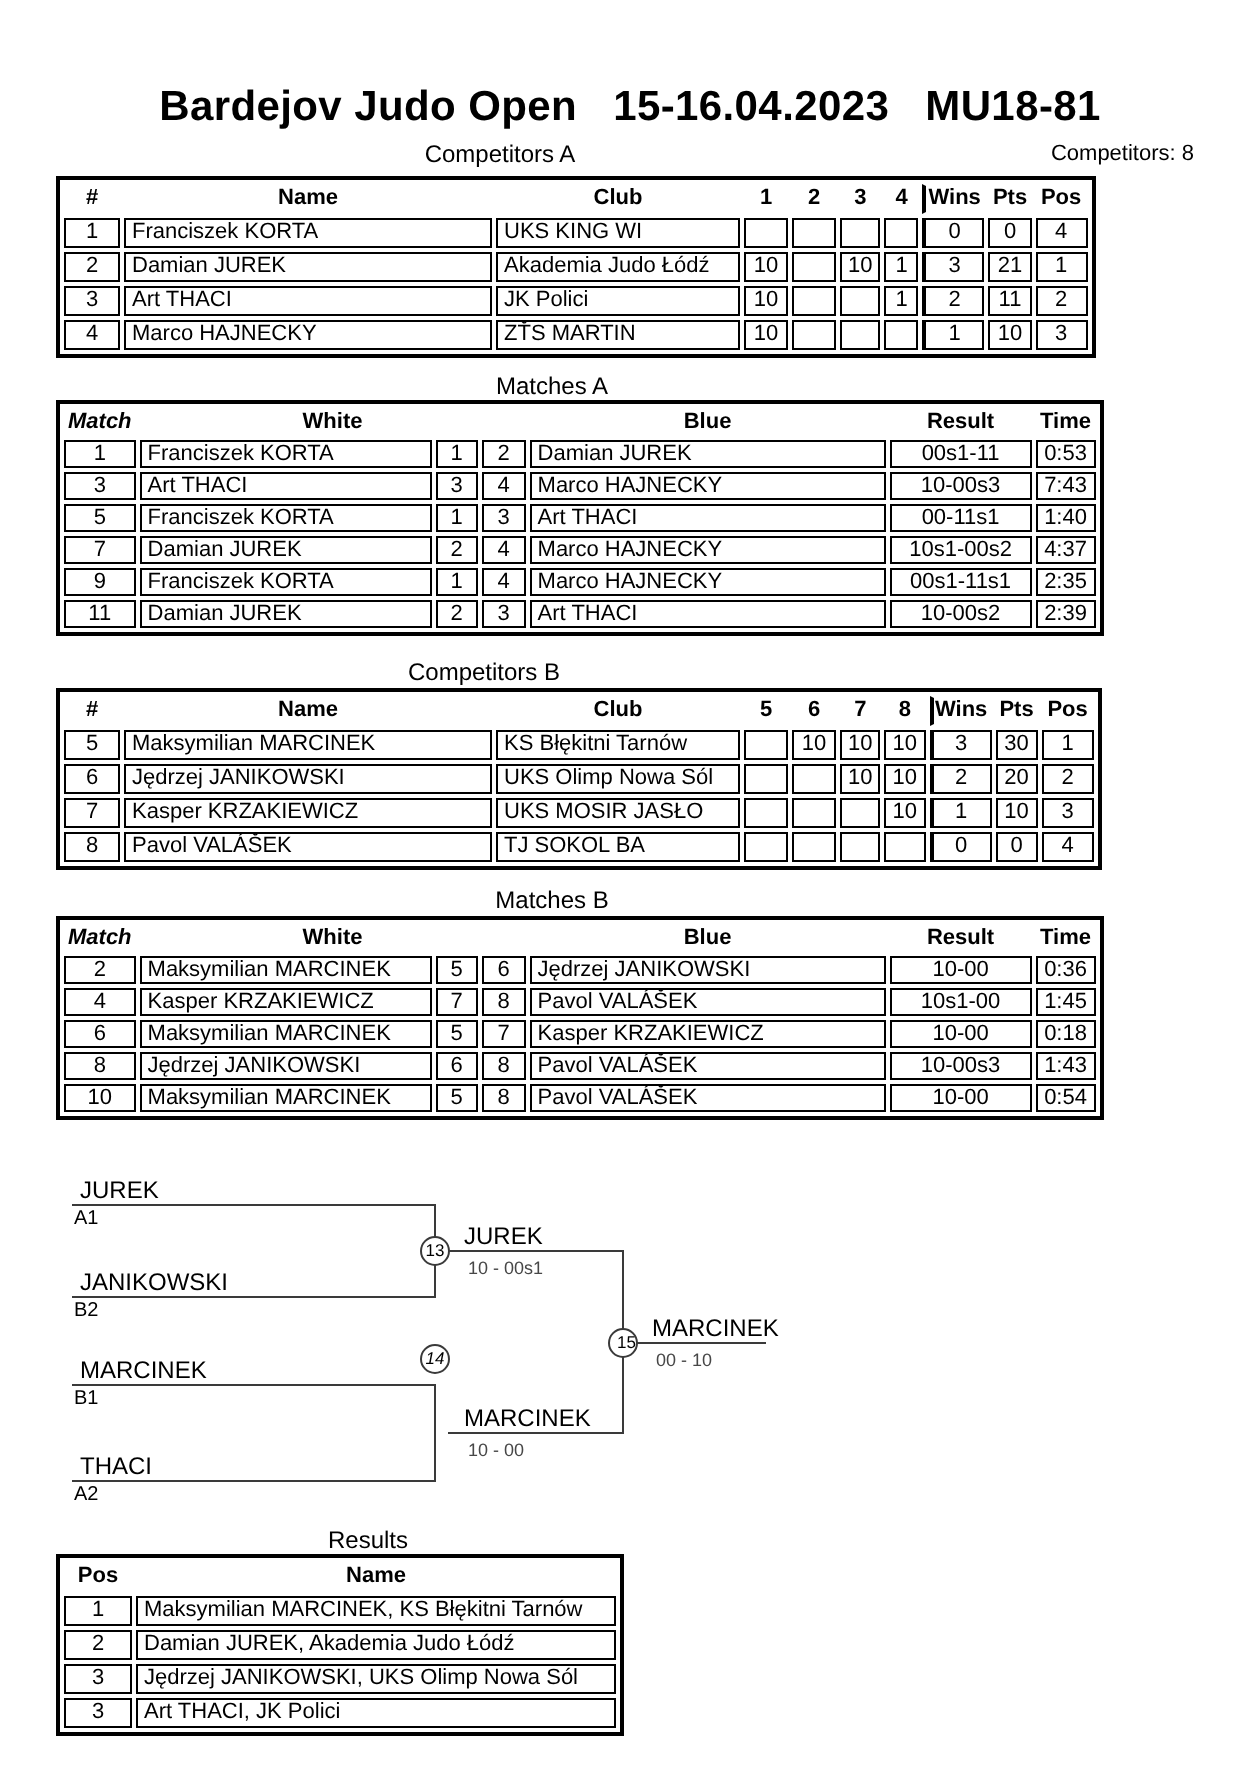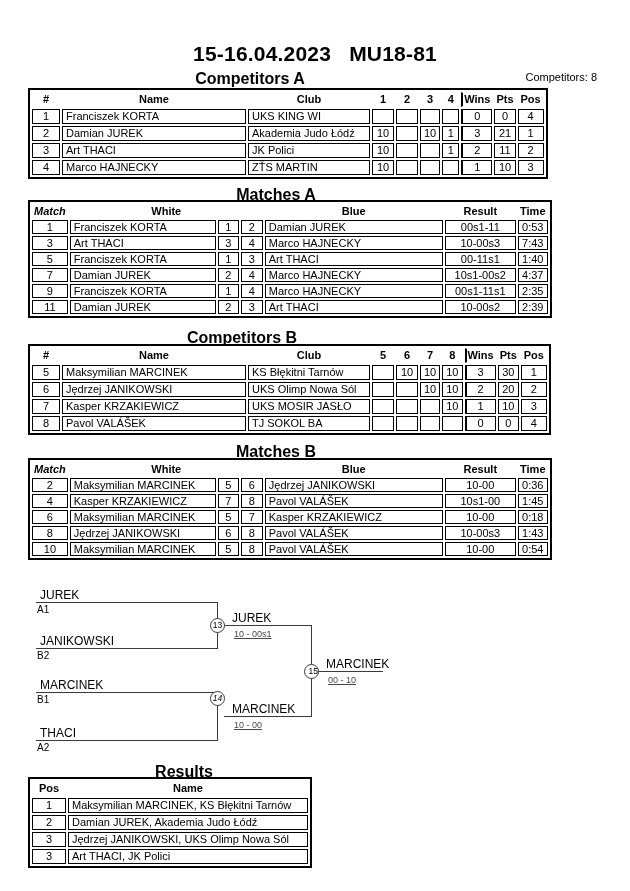--- a/index.html
+++ b/index.html
@@ -6,21 +6,21 @@
   .page{
     position:relative;width:630px;height:891px;background:#ffffff;
     font-family:"Liberation Sans","DejaVu Sans",sans-serif;color:#000;overflow:hidden;
   }
   
   .title{
     position:absolute;top:42px;left:0;width:100%;
     display:flex;justify-content:center;gap:18px;
     font-size:21px;font-weight:bold;letter-spacing:.2px;white-space:nowrap;
   }
-  .sec-title{position:absolute;transform:translateX(-50%);font-size:16px;font-weight:bold;white-space:nowrap;}
+  .sec-title{position:absolute;transform:translateX(-50%);font-size:12px;font-weight:normal;white-space:nowrap;}
   .comp-count{position:absolute;top:71px;right:33px;font-size:11px;}
   
   table.tbl{
     position:absolute;border-collapse:separate;border-spacing:2px;
     border:2px solid #000;table-layout:fixed;background:#fff;
   }
   table.tbl td, table.tbl th{
     box-sizing:border-box;border:1px solid #000;
     font-size:11px;height:15px;line-height:13px;padding:0 3px;
     overflow:hidden;white-space:nowrap;font-weight:normal;
@@ -31,32 +31,33 @@
   table.matches td, table.matches th{height:14px;line-height:12px;}
   .c{text-align:center;} .l{text-align:left;}
   th.h-match{text-align:left;font-style:italic;}
   .wdiv{border-left:2px solid #000 !important;}
   thead th.wdiv{border-left:2px solid #000 !important;border-top-color:transparent;border-right-color:transparent;border-bottom-color:transparent;}
   
   .br-line{position:absolute;background:#3a3a3a;}
   .hline{height:1px;} .vline{width:1px;}
   .br-name{position:absolute;font-size:12px;line-height:12px;white-space:nowrap;}
   .br-seed{position:absolute;font-size:10px;line-height:11px;white-space:nowrap;}
-  .br-score{position:absolute;font-size:9px;line-height:10px;color:#474747;white-space:nowrap;text-decoration:underline;}
+  .br-score{position:absolute;font-size:9px;line-height:10px;color:#474747;white-space:nowrap;}
   .br-circle{
     position:absolute;width:13px;height:13px;border:1px solid #3a3a3a;border-radius:50%;
     background:#fff;font-size:8.5px;line-height:13px;text-align:center;
   }
 </style>
 </head>
 <body>
 
 <div class="page">
 
   <div class="title">
+    <span>Bardejov Judo Open</span>
     <span>15-16.04.2023</span>
     <span>MU18-81</span>
   </div>
 
   <div class="sec-title" style="left:250px;top:70px;">Competitors A</div>
   <div class="comp-count">Competitors: 8</div>
 
   <table class="tbl comp" style="left:28px;top:88px;">
     <colgroup>
         <col style="width:28px">
@@ -398,21 +399,21 @@
     <div class="br-name" style="left:40px;top:589px;">JUREK</div>
     <div class="br-seed" style="left:37px;top:604px;">A1</div>
     <div class="br-name" style="left:40px;top:635px;">JANIKOWSKI</div>
     <div class="br-seed" style="left:37px;top:650px;">B2</div>
     <div class="br-name" style="left:40px;top:679px;">MARCINEK</div>
     <div class="br-seed" style="left:37px;top:694px;">B1</div>
     <div class="br-name" style="left:40px;top:727px;">THACI</div>
     <div class="br-seed" style="left:37px;top:742px;">A2</div>
 
     <div class="br-circle" style="left:210px;top:618px;">13</div>
-    <div class="br-circle" style="left:210px;top:691px;font-style:italic;">14</div>
+    <div class="br-circle" style="left:210px;top:672px;font-style:italic;">14</div>
     <div class="br-circle" style="left:304px;top:664px;text-align:right;">15</div>
 
     <div class="br-name" style="left:232px;top:612px;">JUREK</div>
     <div class="br-score" style="left:234px;top:629px;">10 - 00s1</div>
     <div class="br-name" style="left:232px;top:703px;">MARCINEK</div>
     <div class="br-score" style="left:234px;top:720px;">10 - 00</div>
     <div class="br-name" style="left:326px;top:658px;">MARCINEK</div>
     <div class="br-score" style="left:328px;top:675px;">00 - 10</div>
   </div>
 

